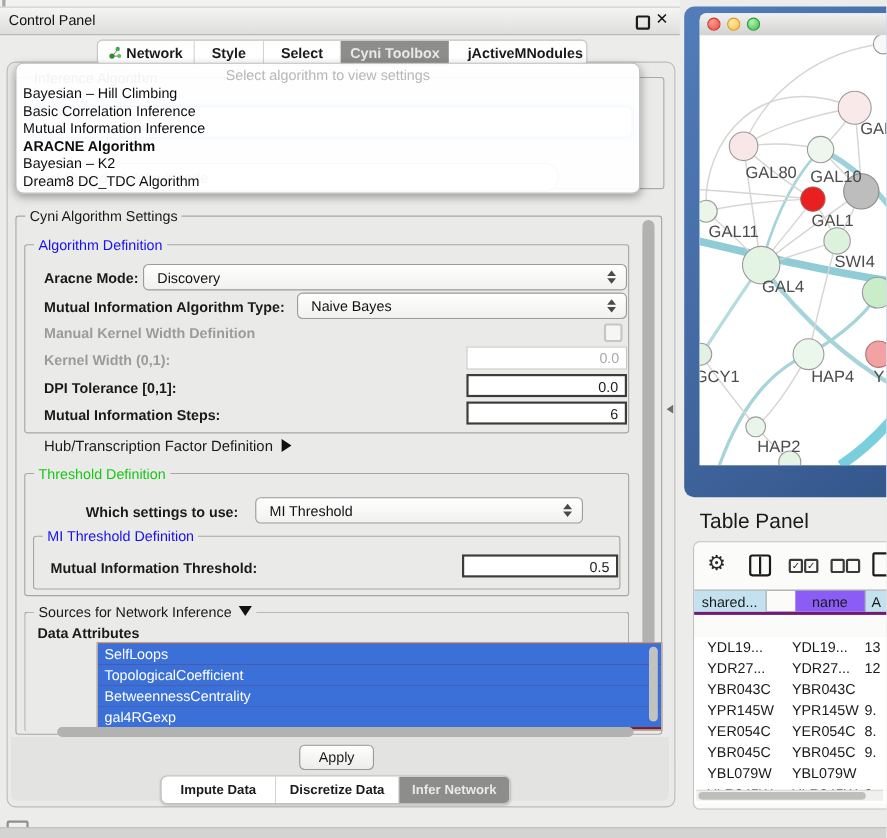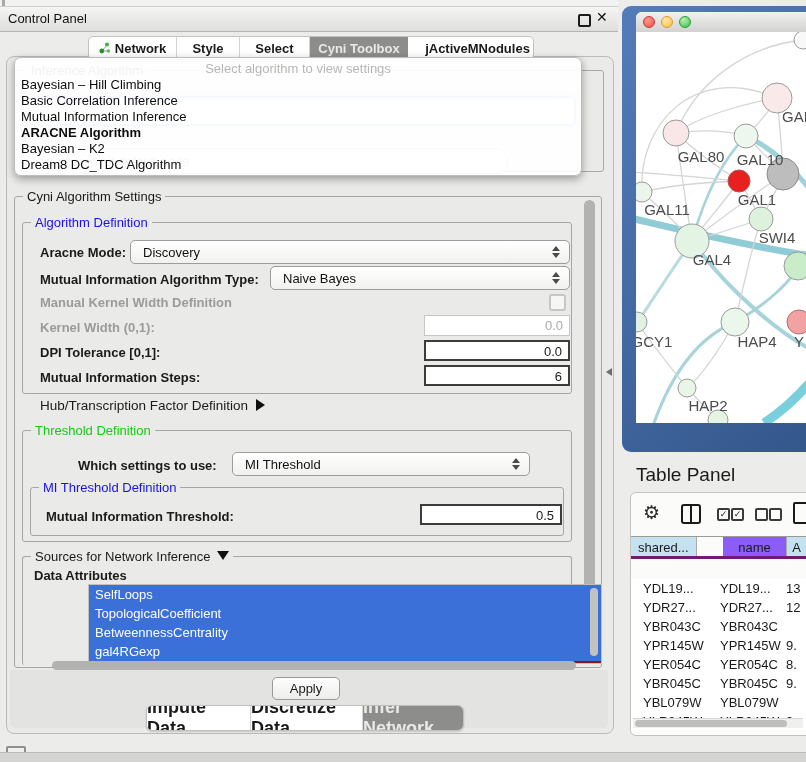--- a/index.html
+++ b/index.html
@@ -60,21 +60,21 @@
   .vscroll{left:584px;top:200px;width:11px;height:458px;background:#b2b2b0;border-radius:6px;}
   .hscroll{left:52px;top:661px;width:524px;height:9px;background:#b2b2b0;border-radius:5px;}
   .attr-list{left:44px;top:584px;width:512px;height:78px;background:#7f1d1d;border:1px solid #c0c0be;overflow:hidden;margin-left:44px;}
   .attr-item{height:19px;line-height:19px;background:#3b70d8;color:#fff;padding-left:6px;font-size:13px;}
   .list-scroll{position:absolute;right:3px;top:3px;width:8px;height:68px;background:#c2c2c0;border-radius:4px;}
   .apply-btn{left:272px;top:677px;width:66px;height:21px;background:linear-gradient(#fefefe,#ededeb);border:1px solid #9a9a98;border-radius:5px;text-align:center;line-height:21px;}
   .divider-arrow{left:606px;top:368px;width:0;height:0;border-top:4px solid transparent;border-bottom:4px solid transparent;border-right:6px solid #6e6e6c;}
 
   
   .btabbar{left:146px;top:705px;height:24px;display:flex;background:#ffffff;border:1px solid #c0c0be;border-radius:6px;overflow:hidden;box-shadow:0 1px 2px rgba(0,0,0,0.15);}
-  .btab{display:flex;align-items:center;justify-content:center;font-weight:bold;font-size:18px;border-right:1px solid #d4d4d2;box-sizing:border-box;}
+  .btab{display:flex;align-items:center;justify-content:center;font-weight:bold;font-size:12px;border-right:1px solid #d4d4d2;box-sizing:border-box;}
   .btab:last-child{border-right:none;}
   .btab.sel{background:#8d8d8b;color:#e9e9e7;}
   .bl-icon{left:6px;top:746px;width:16px;height:14px;border:2px solid #8e8e8c;border-radius:2px;background:#f0f0ee;}
   .bottom-strip{left:0;top:752px;width:806px;height:10px;background:#d4d4d2;border-top:1px solid #bcbcba;}
 
   
   .net-frame{left:622px;top:6px;width:184px;height:446px;background:linear-gradient(135deg,#537db9,#34578c);border-radius:9px 0 0 9px;}
   .net-window{left:636px;top:12px;width:170px;height:411px;background:#fff;border-radius:6px 0 0 0;overflow:hidden;}
   .net-titlebar{position:absolute;left:0;top:0;width:100%;height:20px;background:linear-gradient(#f1f1f1,#d2d2d0);border-bottom:1px solid #a9a9a7;}
   .tl{position:absolute;top:4px;width:12px;height:12px;border-radius:50%;box-sizing:border-box;}

